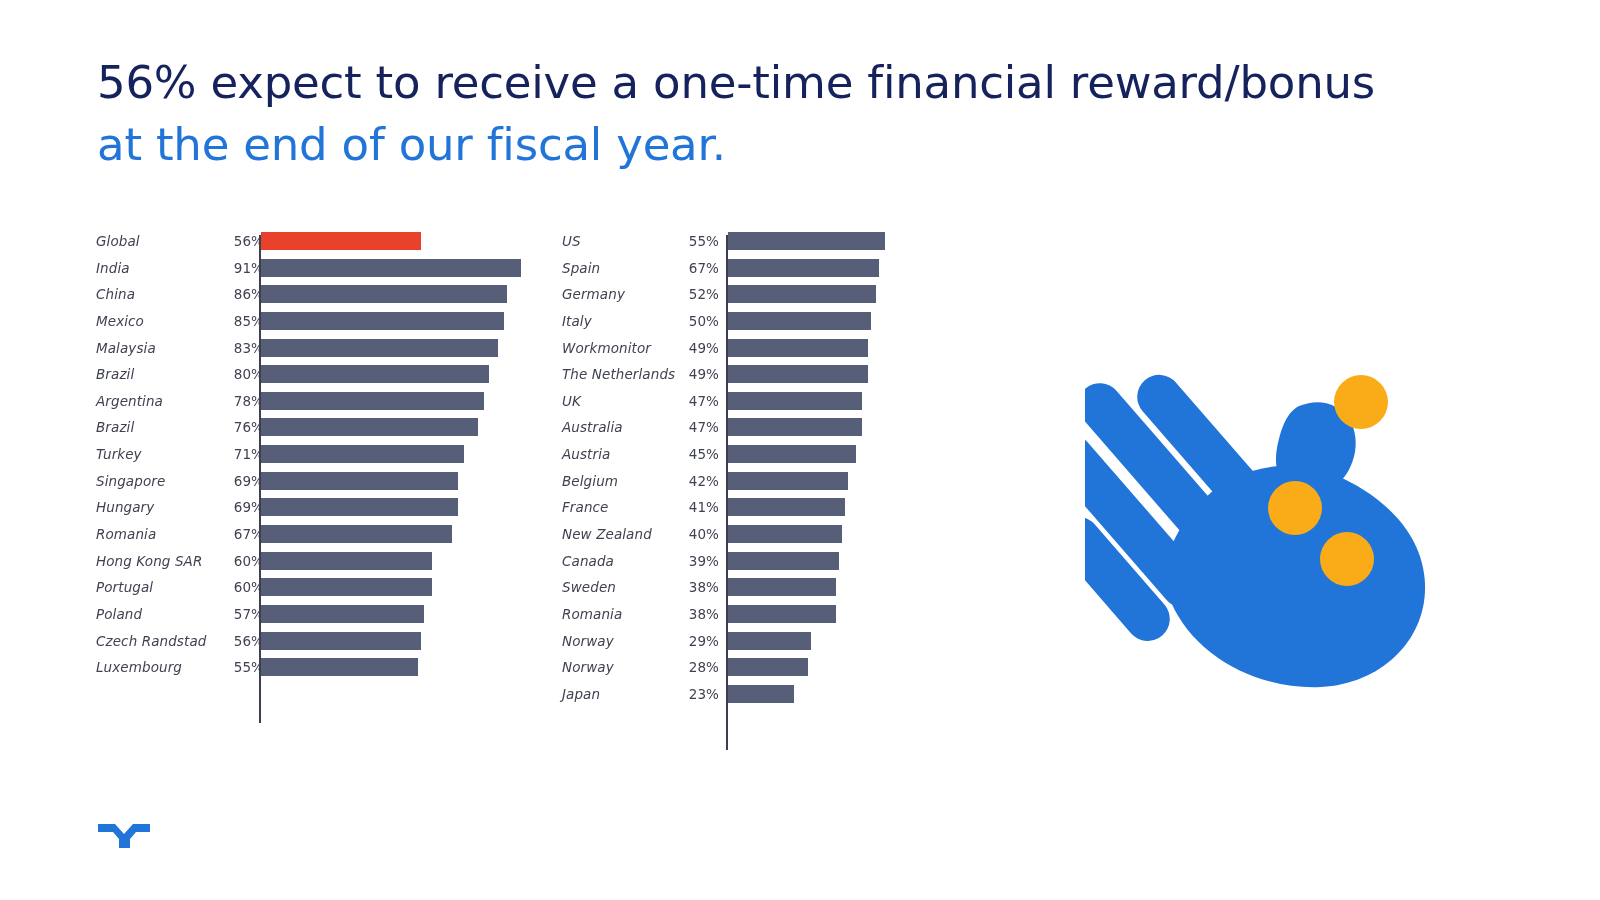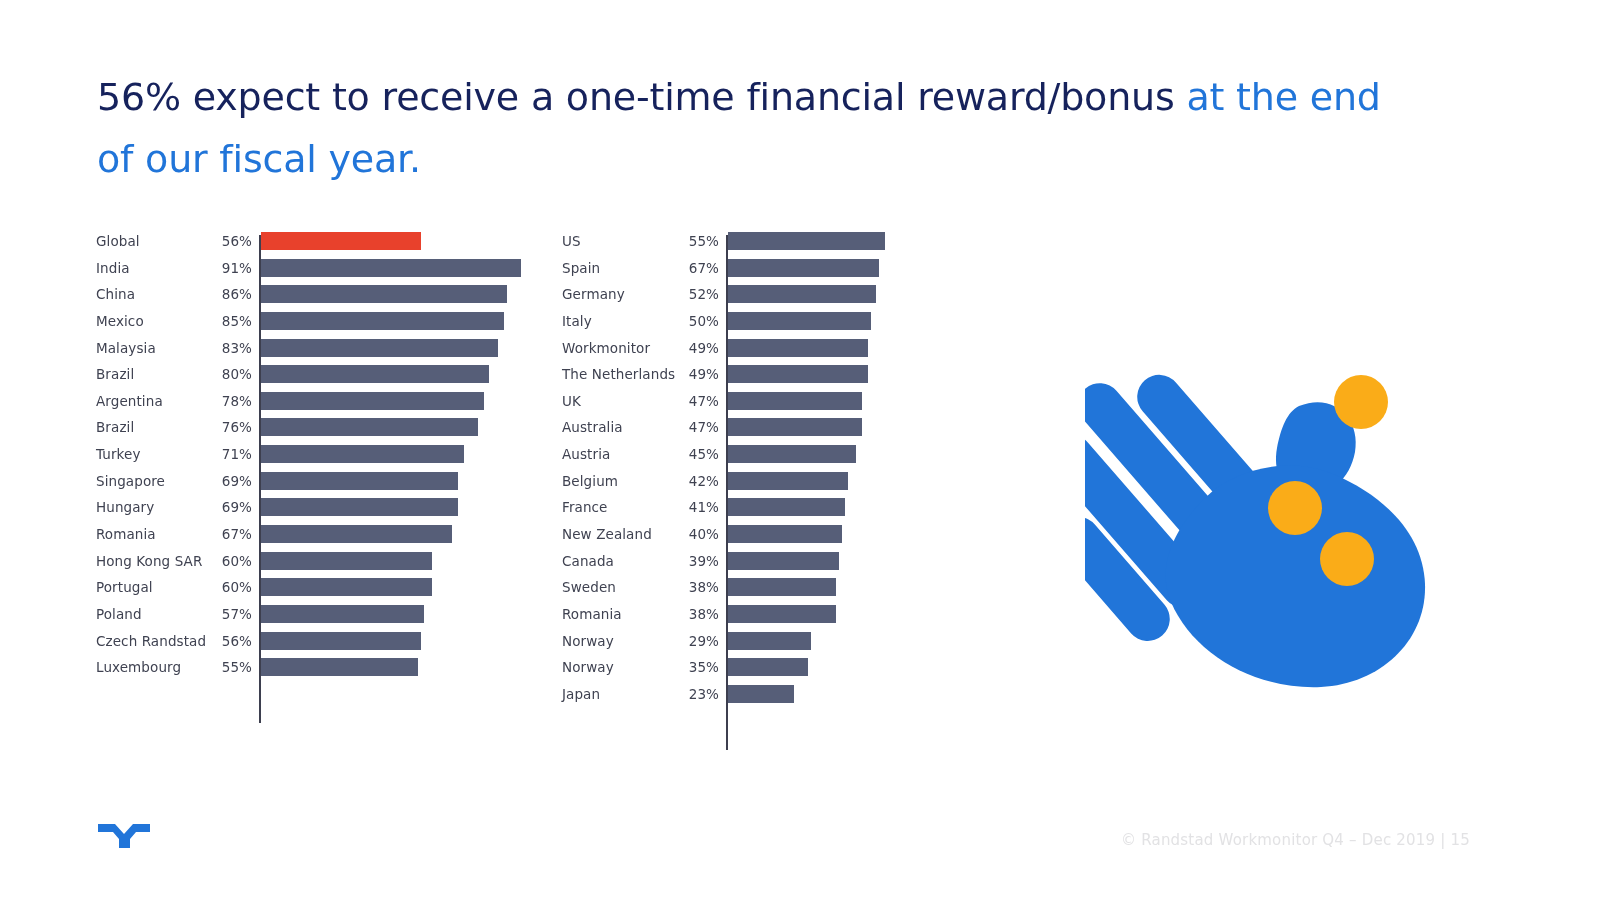--- a/index.html
+++ b/index.html
@@ -5,22 +5,22 @@
   html,body{margin:0;padding:0;}
   body{
     width:1600px;height:900px;background:#ffffff;
     font-family:"DejaVu Sans","Liberation Sans",sans-serif;
     overflow:hidden;position:relative;
   }
   .slide{position:absolute;inset:0;background:#fff;}
 
   
   .title{
-    position:absolute;left:97px;top:66px;width:1330px;
-    font-size:38px;line-height:62px;font-weight:400;
+    position:absolute;left:97px;top:52px;width:1330px;
+    font-size:45px;line-height:62px;font-weight:400;
     letter-spacing:-0.2px;
     color:#16225c;
   }
   .title .hl{color:#2175d9;}
 
   
   .chart{position:absolute;}
   .chart.left{left:96px;top:228px;}
   .chart.right{left:562px;top:228px;}
 
@@ -30,26 +30,27 @@
   .chart.left .axis{left:163px;height:488px;}
   .chart.right .axis{left:164px;height:515px;}
 
   .row{
     position:relative;height:26.65px;
   }
   .cat{
     position:absolute;left:0;top:5px;
     font-size:13.5px;color:#3f4251;white-space:nowrap;
     letter-spacing:0.1px;
+    font-style:italic;
   }
   .val{
     position:absolute;top:5px;width:58px;text-align:right;
     font-size:13.5px;color:#3f4251;letter-spacing:0.1px;
   }
-  .chart.left .val{left:98px;}
+  .chart.left .val{left:110px;}
   .chart.right .val{left:99px;}
   .bar{
     position:absolute;top:4px;height:18px;background:#565e78;
   }
   .chart.left .bar{left:165px;}
   .chart.right .bar{left:166px;}
   .bar.accent{background:#e8412c;}
 
   
   .hand{position:absolute;left:1085px;top:348px;width:360px;height:345px;}
@@ -242,21 +243,21 @@
           <div class="val">38%</div>
           <div class="bar" style="width: 108.49px;"></div>
         </div>
         <div class="row">
           <div class="cat">Norway</div>
           <div class="val">29%</div>
           <div class="bar" style="width: 82.795px;"></div>
         </div>
         <div class="row">
           <div class="cat">Norway</div>
-          <div class="val">35%</div>
+          <div class="val">28%</div>
           <div class="bar" style="width: 79.94px;"></div>
         </div>
         <div class="row">
           <div class="cat">Japan</div>
           <div class="val">23%</div>
           <div class="bar" style="width: 65.665px;"></div>
         </div>
       </div>
   </div>
 
@@ -281,15 +282,14 @@
       </g>
     </svg>
   </div>
 
   <div class="logo">
     <svg viewBox="0 0 56 34" width="56" height="34" xmlns="http://www.w3.org/2000/svg">
       <path d="M1 9 H18 L27 19 L36 9 H53 L53 17 H39 L33 24 L33 33 H22 L22 24 L16 17 H1 Z" fill="#2175d9"></path>
     </svg>
   </div>
 
-  <div class="footer">© Randstad Workmonitor Q4 – Dec 2019  |  15</div>
 
 </div>
 
 </body></html>

